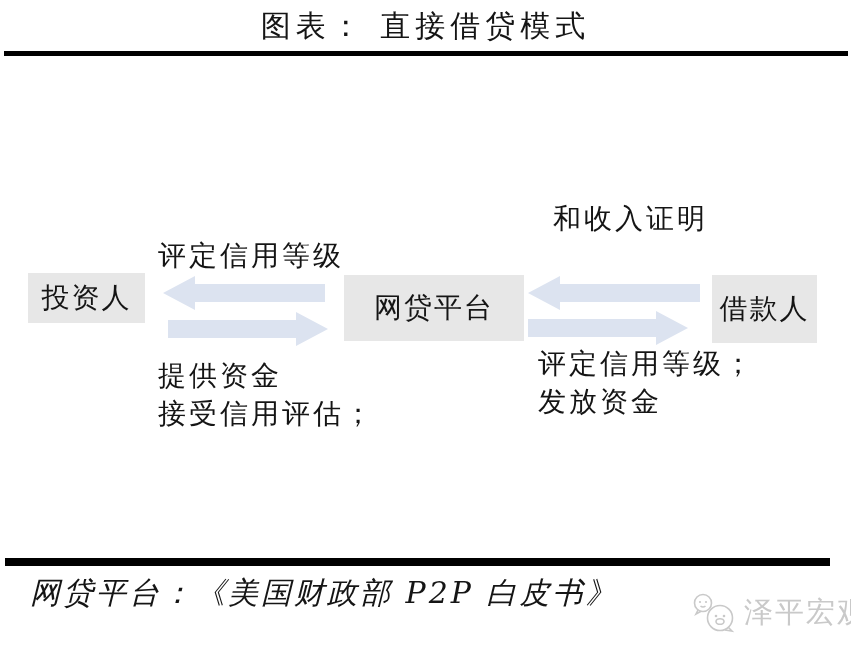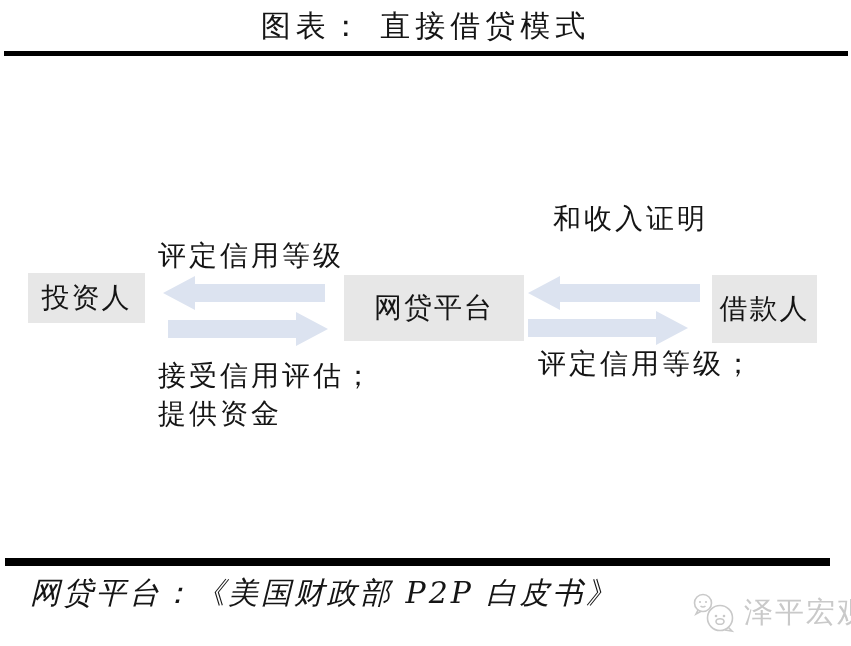--- a/index.html
+++ b/index.html
@@ -97,30 +97,31 @@
     </svg>
     <svg class="arrow" style="left:528px;top:311px" width="160" height="34" viewBox="0 0 160 34">
       <polygon points="0,8 128,8 128,0 160,17 128,34 128,26 0,26"></polygon>
     </svg>
 
     <div class="flow-label label-publish">
       <div>评定信用等级</div>
     </div>
 
     <div class="flow-label label-accept">
+      <div>提供资金</div>
       <div>接受信用评估；</div>
-      <div>提供资金</div>
     </div>
 
     <div class="flow-label label-assets">
       <div>和收入证明</div>
     </div>
 
     <div class="flow-label label-rating">
       <div>评定信用等级；</div>
+      <div>发放资金</div>
     </div>
 
   </div>
 
   <div class="rule rule-bottom"></div>
 
   <div class="source">网贷平台：《美国财政部 P2P 白皮书》</div>
 
   <div class="watermark">
     <svg class="watermark-icon" width="44" height="42" viewBox="0 0 44 42">

